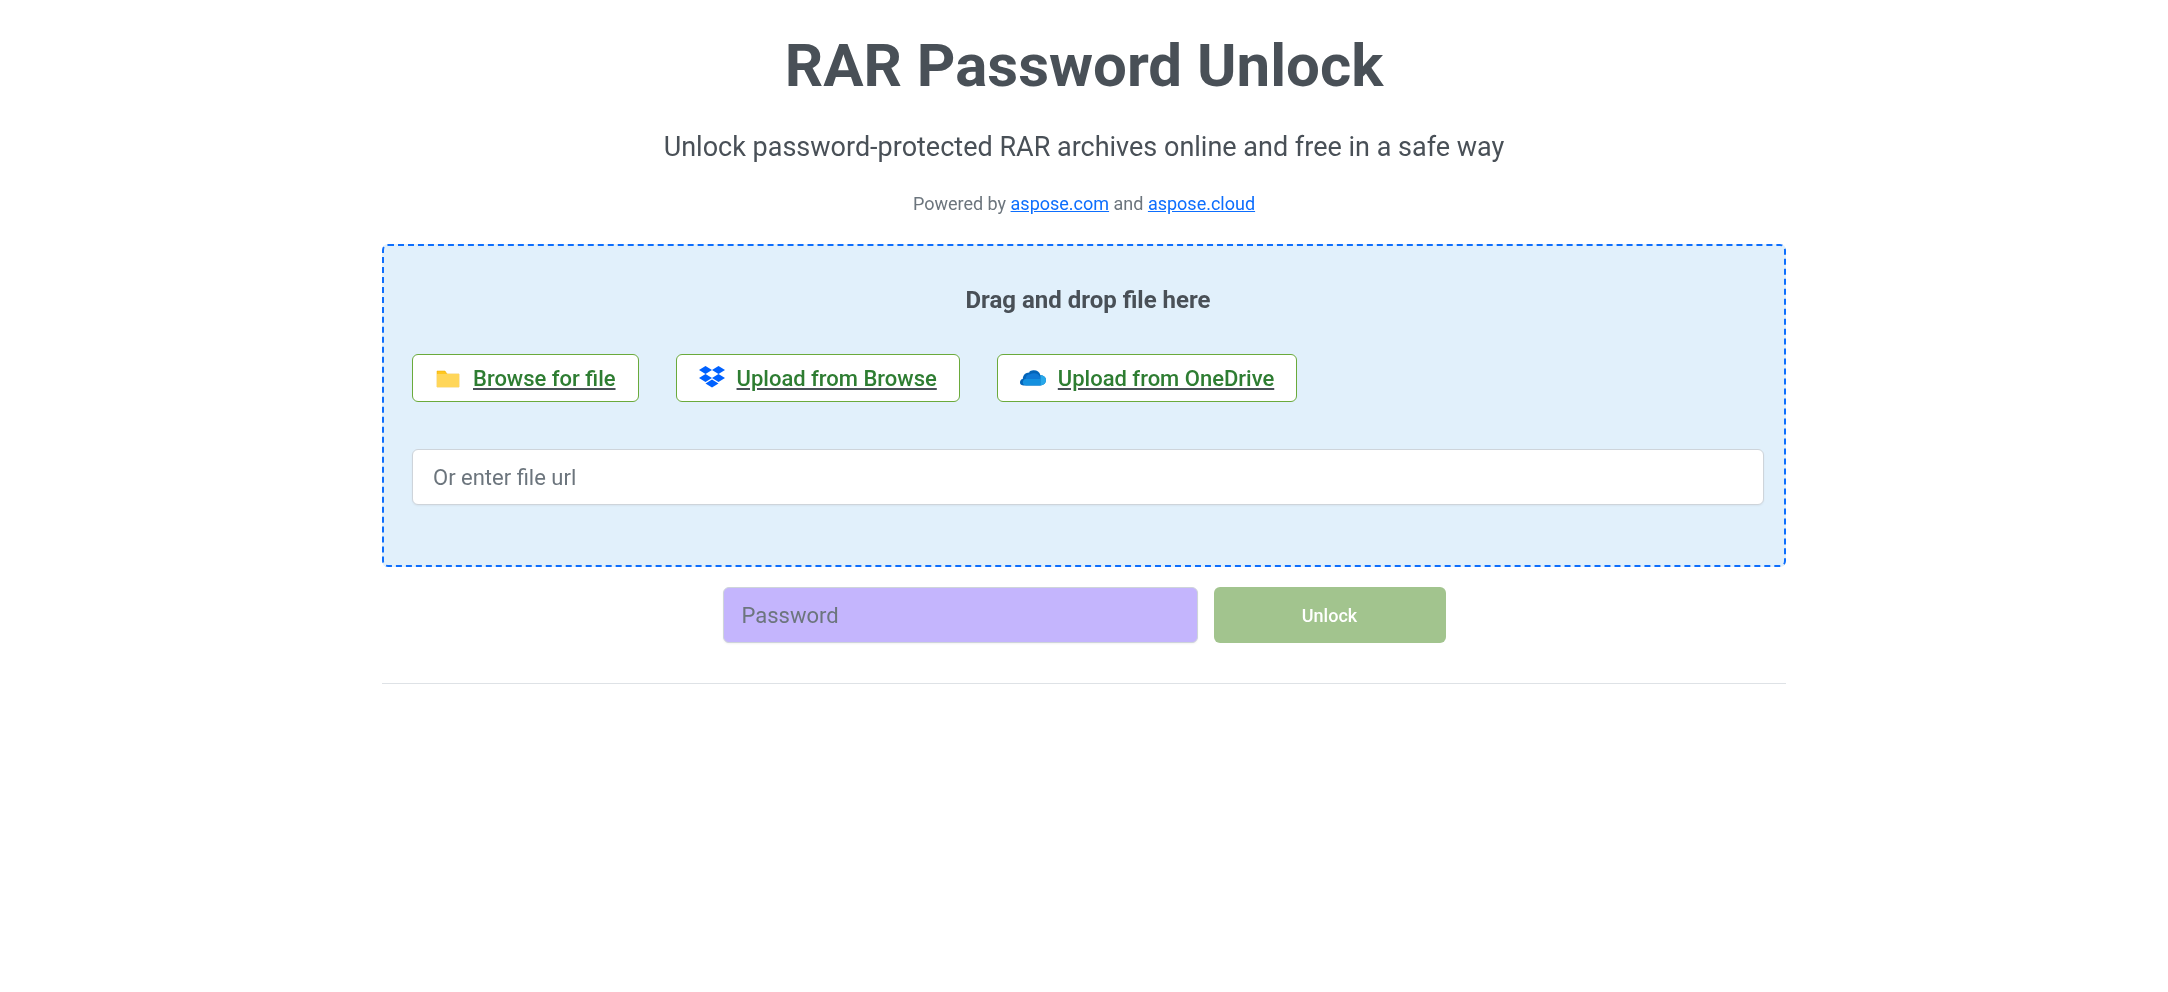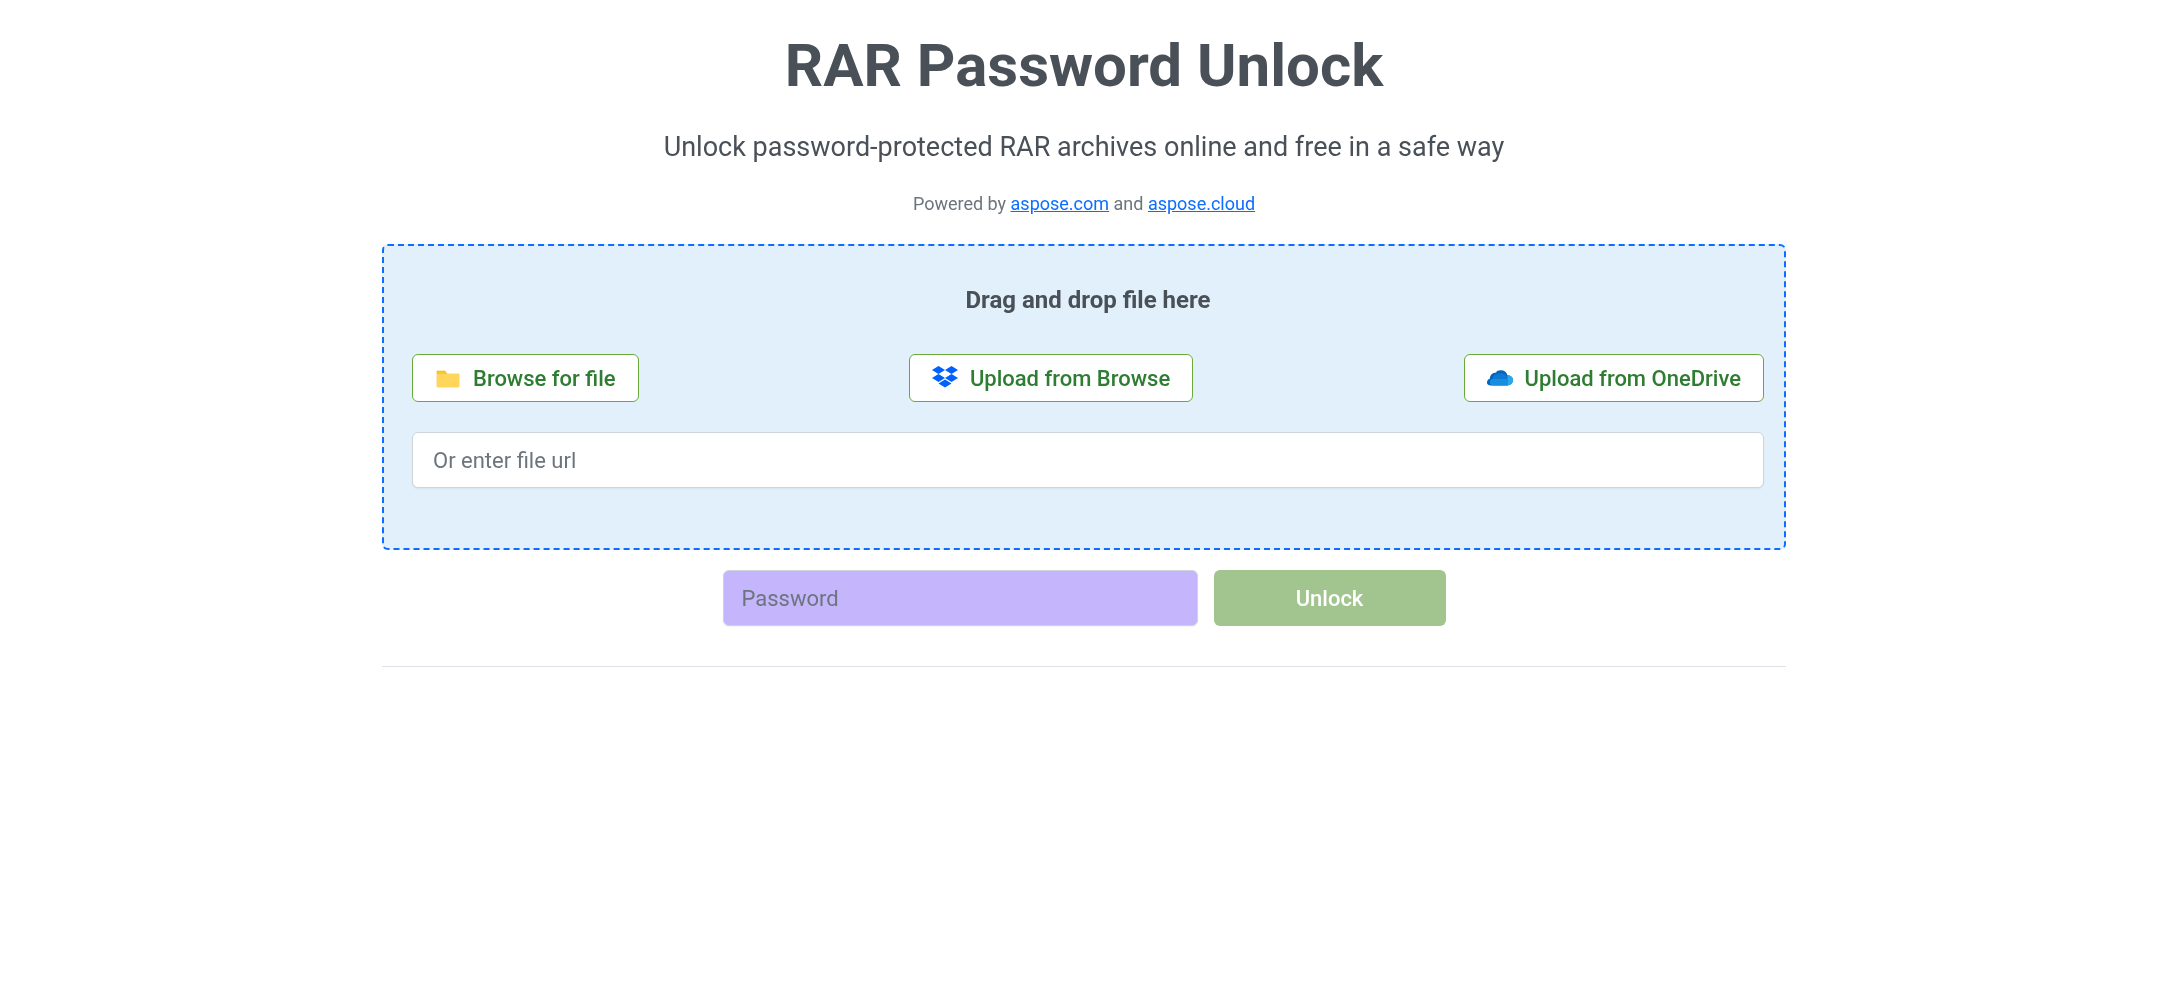--- a/index.html
+++ b/index.html
@@ -51,24 +51,25 @@
       text-align: center;
     }
     .drop-text {
       font-size: 24px;
       font-weight: 700;
       color: #495057;
       margin-bottom: 40px;
     }
     .upload-buttons {
       display: flex;
-      justify-content: space-between;
+      justify-content: flex-start;
       gap: 37px;
       margin-bottom: 30px;
       flex-wrap: wrap;
+      text-decoration: underline;
     }
     .upload-btn {
       display: inline-flex;
       align-items: center;
       gap: 12px;
       background: #ffffff;
       border: 1px solid #6aaa3b;
       border-radius: 6px;
       padding: 10px 22px;
       font-size: 22px;
@@ -90,20 +91,21 @@
       height: 56px;
       padding: 0 20px;
       font-size: 22px;
       color: #495057;
       background: #ffffff;
       border: 1px solid #ced4da;
       border-radius: 6px;
       margin-bottom: 30px;
       font-family: inherit;
       box-shadow: 0 1px 2px rgba(0,0,0,0.05);
+      margin-top: 17px;
     }
     .url-input::placeholder {
       color: #6c757d;
     }
     .agreement {
       font-size: 18px;
       color: #495057;
     }
     .agreement a {
       color: #0d6efd;
@@ -130,21 +132,21 @@
     .password-input::placeholder {
       color: #6c757d;
     }
     .unlock-btn {
       width: 232px;
       height: 56px;
       background: #a2c48e;
       color: #ffffff;
       border: none;
       border-radius: 6px;
-      font-size: 22px;
+      font-size: 18px;
       font-weight: 500;
       cursor: pointer;
       font-family: inherit;
     }
     .divider {
       border: none;
       border-top: 1px solid #dee2e6;
       margin-top: 40px;
     }
   </style>

